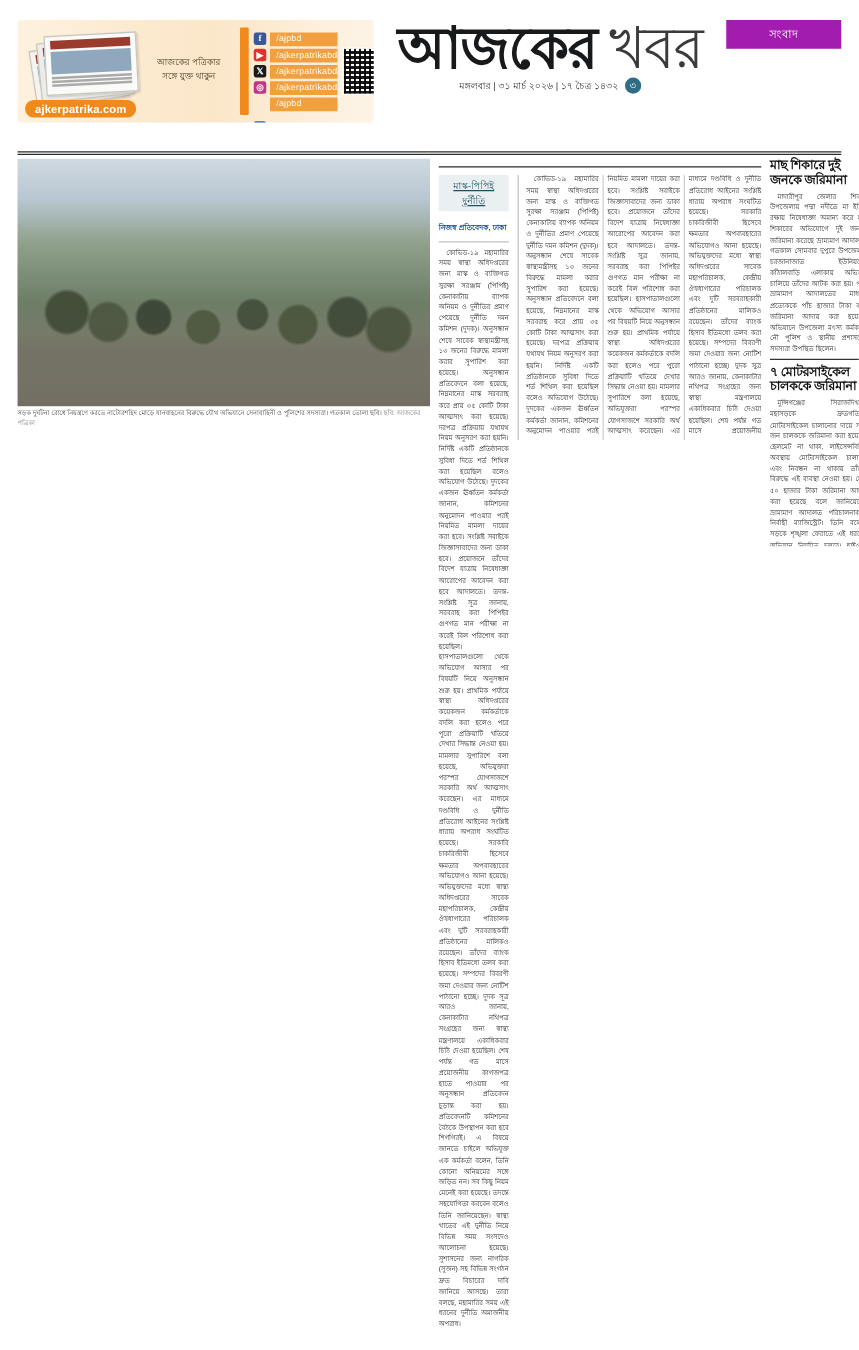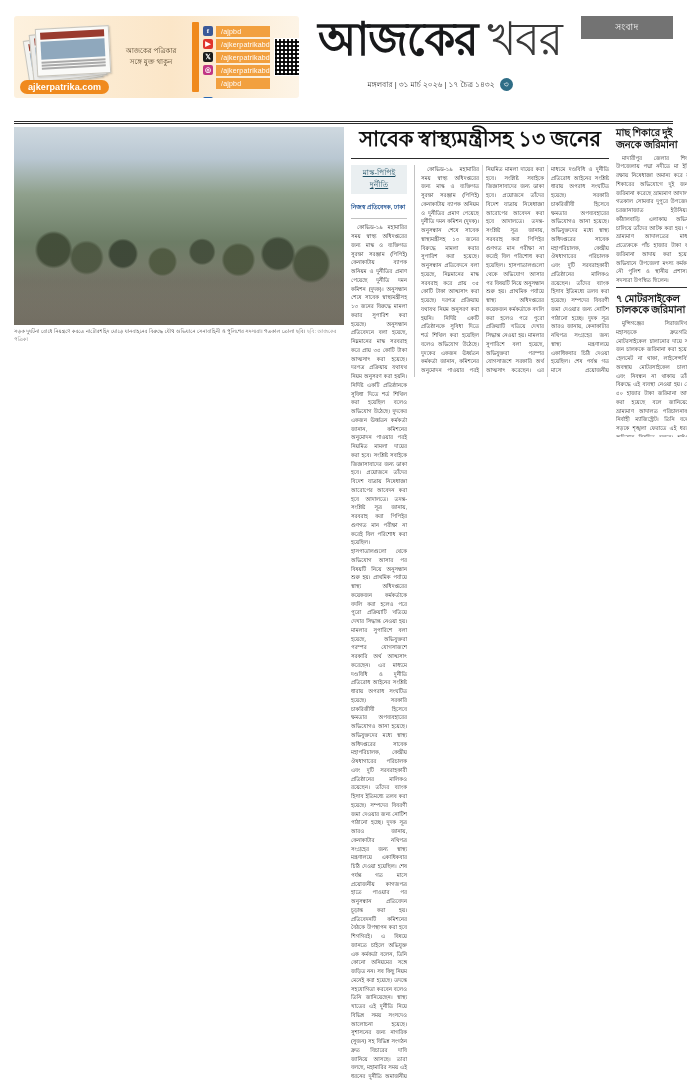--- a/index.html
+++ b/index.html
@@ -73,31 +73,31 @@
     justify-content:center; padding-top: 2px; position:relative;
   }
   .logo {
     font-family:"Liberation Serif","DejaVu Serif",serif;
     font-size:44px; font-weight:bold; color:#18191b;
     line-height:1; letter-spacing:-1px; white-space:nowrap;
     transform: scaleY(1.05);
   }
   .logo .light { color:#3a3a3a; font-weight:normal; }
   .dateline {
-    margin-top:16px; font-size:7.5px; color:#333; display:flex;
+    font-size:7.5px; color:#333; display:flex;
     align-items:center; gap:5px; white-space:nowrap;
   }
   .date-badge {
     width:13px;height:13px;border-radius:50%;background:#2f6d86;color:#fff;
     font-size:8px; display:flex;align-items:center;justify-content:center;
   }
 
   .masthead-right { width: 92px; flex:none; }
   .sidebar-head {
-    background:#737373; color:#fff; text-align:center; font-size:9px;
+    background:#a21caf; color:#fff; text-align:center; font-size:9px;
     padding:4px 0; letter-spacing:.4px;
   }
 
   
   .rule { height:1px; background:#2c2c2c; margin: 3px 14px; }
   .rule.dbl { height:3px; border-top:1px solid #2c2c2c; border-bottom:1px solid #2c2c2c; background:transparent; }
 
   
   .body-wrap { display:flex; padding: 0 14px; gap:7px; }
   .col-left  { width: 330px; flex:none; }
@@ -236,21 +236,20 @@
     <div class="col-left">
       <div class="photo ph-street" style="height:198px"></div>
       <div class="caption">
         <span>সড়ক দুর্ঘটনা রোধে নিয়ন্ত্রণে করতে নাটোরশহিদ মোড়ে যানবাহনের বিরুদ্ধে যৌথ অভিযানে সেনাবাহিনী ও পুলিশের সদস্যরা। গতকাল তোলা ছবি।</span>
         <span class="credit">ছবি: আজকের পত্রিকা</span>
       </div>
     </div>
 
     <div class="col-mid" style="width:258px">
       <div class="hl hl-xl" style="text-align:center">
-        <div>সাবেক স্বাস্থ্যমন্ত্রীসহ ১৩ জনের</div>
       </div>
       <div class="hr-sec"></div>
       <div style="display:flex;gap:7px">
         <div style="width:56px;flex:none">
           <div class="kicker plain">মাস্ক-পিপিই দুর্নীতি</div>
           <div class="byline">নিজস্ব প্রতিবেদক, ঢাকা</div>
           <div class="hr-light"></div>
           <div class="txt">
               <p>কোভিড-১৯ মহামারির সময় স্বাস্থ্য অধিদপ্তরের জন্য মাস্ক ও ব্যক্তিগত সুরক্ষা সরঞ্জাম (পিপিই) কেনাকাটায় ব্যাপক অনিয়ম ও দুর্নীতির প্রমাণ পেয়েছে দুর্নীতি দমন কমিশন (দুদক)। অনুসন্ধান শেষে সাবেক স্বাস্থ্যমন্ত্রীসহ ১৩ জনের বিরুদ্ধে মামলা করার সুপারিশ করা হয়েছে। অনুসন্ধান প্রতিবেদনে বলা হয়েছে, নিম্নমানের মাস্ক সরবরাহ করে প্রায় ৩৫ কোটি টাকা আত্মসাৎ করা হয়েছে। দরপত্র প্রক্রিয়ায় যথাযথ নিয়ম অনুসরণ করা হয়নি। নির্দিষ্ট একটি প্রতিষ্ঠানকে সুবিধা দিতে শর্ত শিথিল করা হয়েছিল বলেও অভিযোগ উঠেছে। দুদকের একজন ঊর্ধ্বতন কর্মকর্তা জানান, কমিশনের অনুমোদন পাওয়ার পরই নিয়মিত মামলা দায়ের করা হবে। সংশ্লিষ্ট সবাইকে জিজ্ঞাসাবাদের জন্য ডাকা হবে। প্রয়োজনে তাঁদের বিদেশ যাত্রায় নিষেধাজ্ঞা আরোপের আবেদন করা হবে আদালতে। তদন্ত-সংশ্লিষ্ট সূত্র জানায়, সরবরাহ করা পিপিইর গুণগত মান পরীক্ষা না করেই বিল পরিশোধ করা হয়েছিল। হাসপাতালগুলো থেকে অভিযোগ আসার পর বিষয়টি নিয়ে অনুসন্ধান শুরু হয়। প্রাথমিক পর্যায়ে স্বাস্থ্য অধিদপ্তরের কয়েকজন কর্মকর্তাকে বদলি করা হলেও পরে পুরো প্রক্রিয়াটি খতিয়ে দেখার সিদ্ধান্ত নেওয়া হয়। মামলার সুপারিশে বলা হয়েছে, অভিযুক্তরা পরস্পর যোগসাজশে সরকারি অর্থ আত্মসাৎ করেছেন। এর মাধ্যমে দণ্ডবিধি ও দুর্নীতি প্রতিরোধ আইনের সংশ্লিষ্ট ধারায় অপরাধ সংঘটিত হয়েছে। সরকারি চাকরিজীবী হিসেবে ক্ষমতার অপব্যবহারের অভিযোগও আনা হয়েছে। অভিযুক্তদের মধ্যে স্বাস্থ্য অধিদপ্তরের সাবেক মহাপরিচালক, কেন্দ্রীয় ঔষধাগারের পরিচালক এবং দুটি সরবরাহকারী প্রতিষ্ঠানের মালিকও রয়েছেন। তাঁদের ব্যাংক হিসাব ইতিমধ্যে তলব করা হয়েছে। সম্পদের বিবরণী জমা দেওয়ার জন্য নোটিশ পাঠানো হচ্ছে। দুদক সূত্র আরও জানায়, কেনাকাটার নথিপত্র সংগ্রহের জন্য স্বাস্থ্য মন্ত্রণালয়ে একাধিকবার চিঠি দেওয়া হয়েছিল। শেষ পর্যন্ত গত মাসে প্রয়োজনীয় কাগজপত্র হাতে পাওয়ার পর অনুসন্ধান প্রতিবেদন চূড়ান্ত করা হয়। প্রতিবেদনটি কমিশনের বৈঠকে উপস্থাপন করা হবে শিগগিরই। এ বিষয়ে জানতে চাইলে অভিযুক্ত এক কর্মকর্তা বলেন, তিনি কোনো অনিয়মের সঙ্গে জড়িত নন। সব কিছু নিয়ম মেনেই করা হয়েছে। তদন্তে সহযোগিতা করবেন বলেও তিনি জানিয়েছেন। স্বাস্থ্য খাতের এই দুর্নীতি নিয়ে বিভিন্ন সময় সংসদেও আলোচনা হয়েছে। সুশাসনের জন্য নাগরিক (সুজন) সহ বিভিন্ন সংগঠন দ্রুত বিচারের দাবি জানিয়ে আসছে। তারা বলছে, মহামারির সময় এই ধরনের দুর্নীতি অমার্জনীয় অপরাধ।</p>
             </div>

